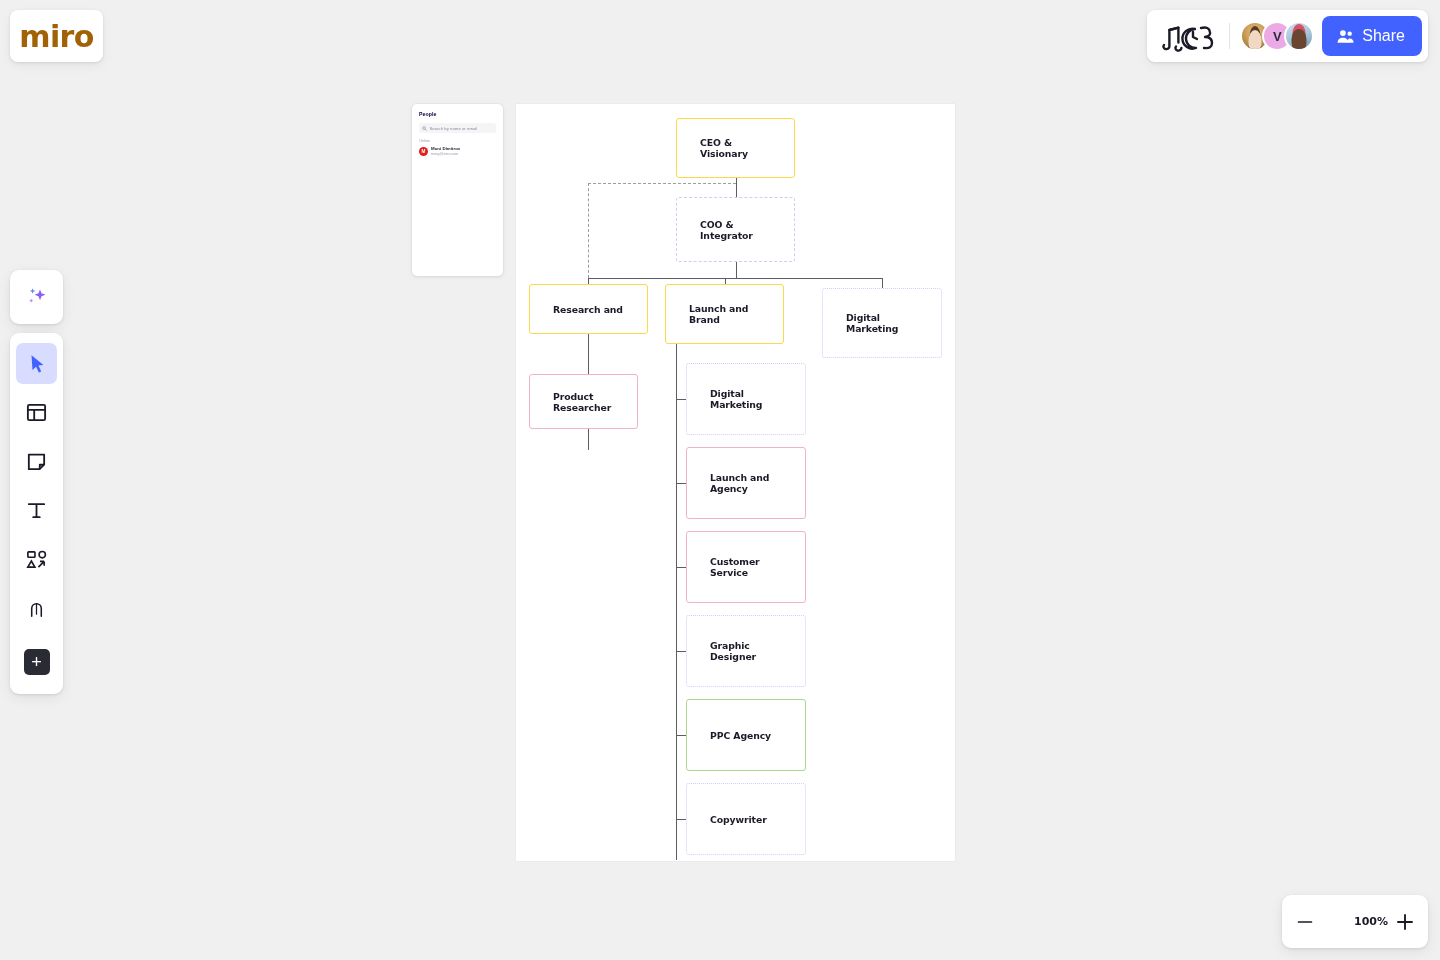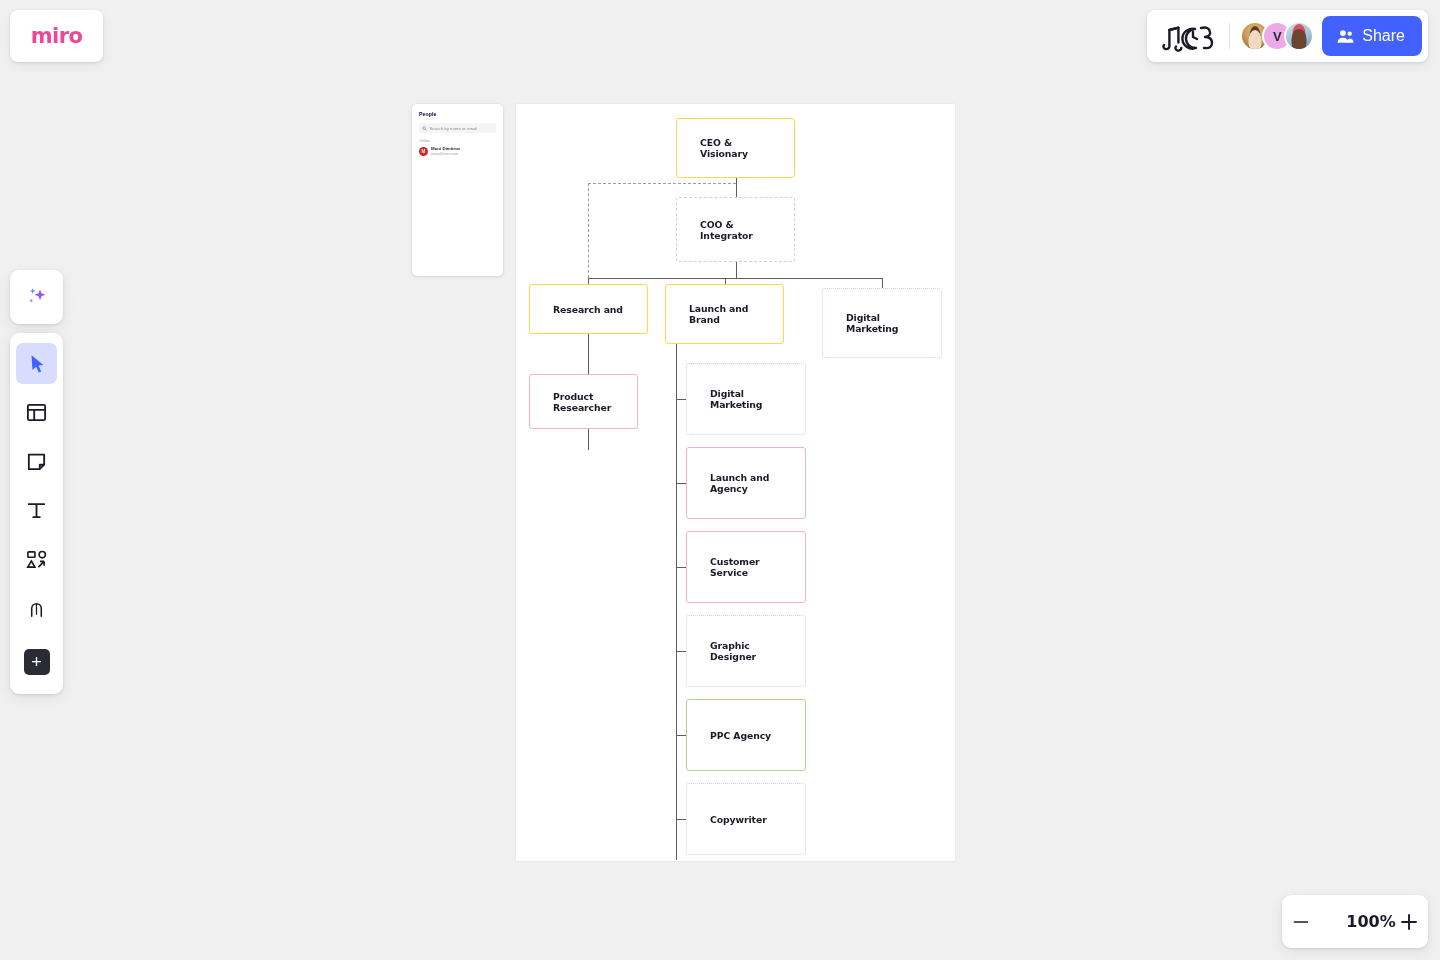--- a/index.html
+++ b/index.html
@@ -13,22 +13,22 @@
 
   
   .logo-card {
     position: absolute; left: 10px; top: 10px;
     width: 93px; height: 52px;
     background: #fff; border-radius: 8px;
     box-shadow: 0 1px 3px rgba(0,0,0,.10), 0 4px 12px rgba(0,0,0,.05);
     display: flex; align-items: center; justify-content: center;
   }
   .logo-text {
-    font-size: 21px; font-weight: 700; letter-spacing: -.6px;
-    color: #ec4899; font-family: "DejaVu Sans", sans-serif; text-align: center;
+    font-size: 30px; font-weight: 700; letter-spacing: -.6px;
+    color: #a16207; font-family: "DejaVu Sans", sans-serif; text-align: center;
   }
 
   
   .header-right {
     position: absolute; right: 12px; top: 10px; height: 52px;
     background: #fff; border-radius: 8px;
     box-shadow: 0 1px 3px rgba(0,0,0,.10), 0 4px 12px rgba(0,0,0,.05);
     display: flex; align-items: center; gap: 0; padding: 0 6px 0 10px;
   }
   .doodle { width: 62px; height: 34px; display: block; }
@@ -161,21 +161,21 @@
     background: #fff; border-radius: 9px;
     box-shadow: 0 1px 3px rgba(0,0,0,.10), 0 4px 14px rgba(0,0,0,.07);
     display: flex; align-items: center; justify-content: space-around;
     padding: 0 6px;
   }
   .zoom-btn {
     width: 34px; height: 34px; border: none; background: none; cursor: pointer;
     display: flex; align-items: center; justify-content: center;
     color: #1a1a28;
   }
-  .zoom-val { font-size: 16px; font-weight: 600; color: #1a1a28; font-family: "DejaVu Sans", sans-serif; margin-left: 32px; }
+  .zoom-val { font-size: 11px; font-weight: 600; color: #1a1a28; font-family: "DejaVu Sans", sans-serif; margin-left: 32px; }
 </style>
 </head>
 <body>
 
 <div id="app">
 
   <div class="logo-card">
     <span class="logo-text">miro</span>
   </div>
 

